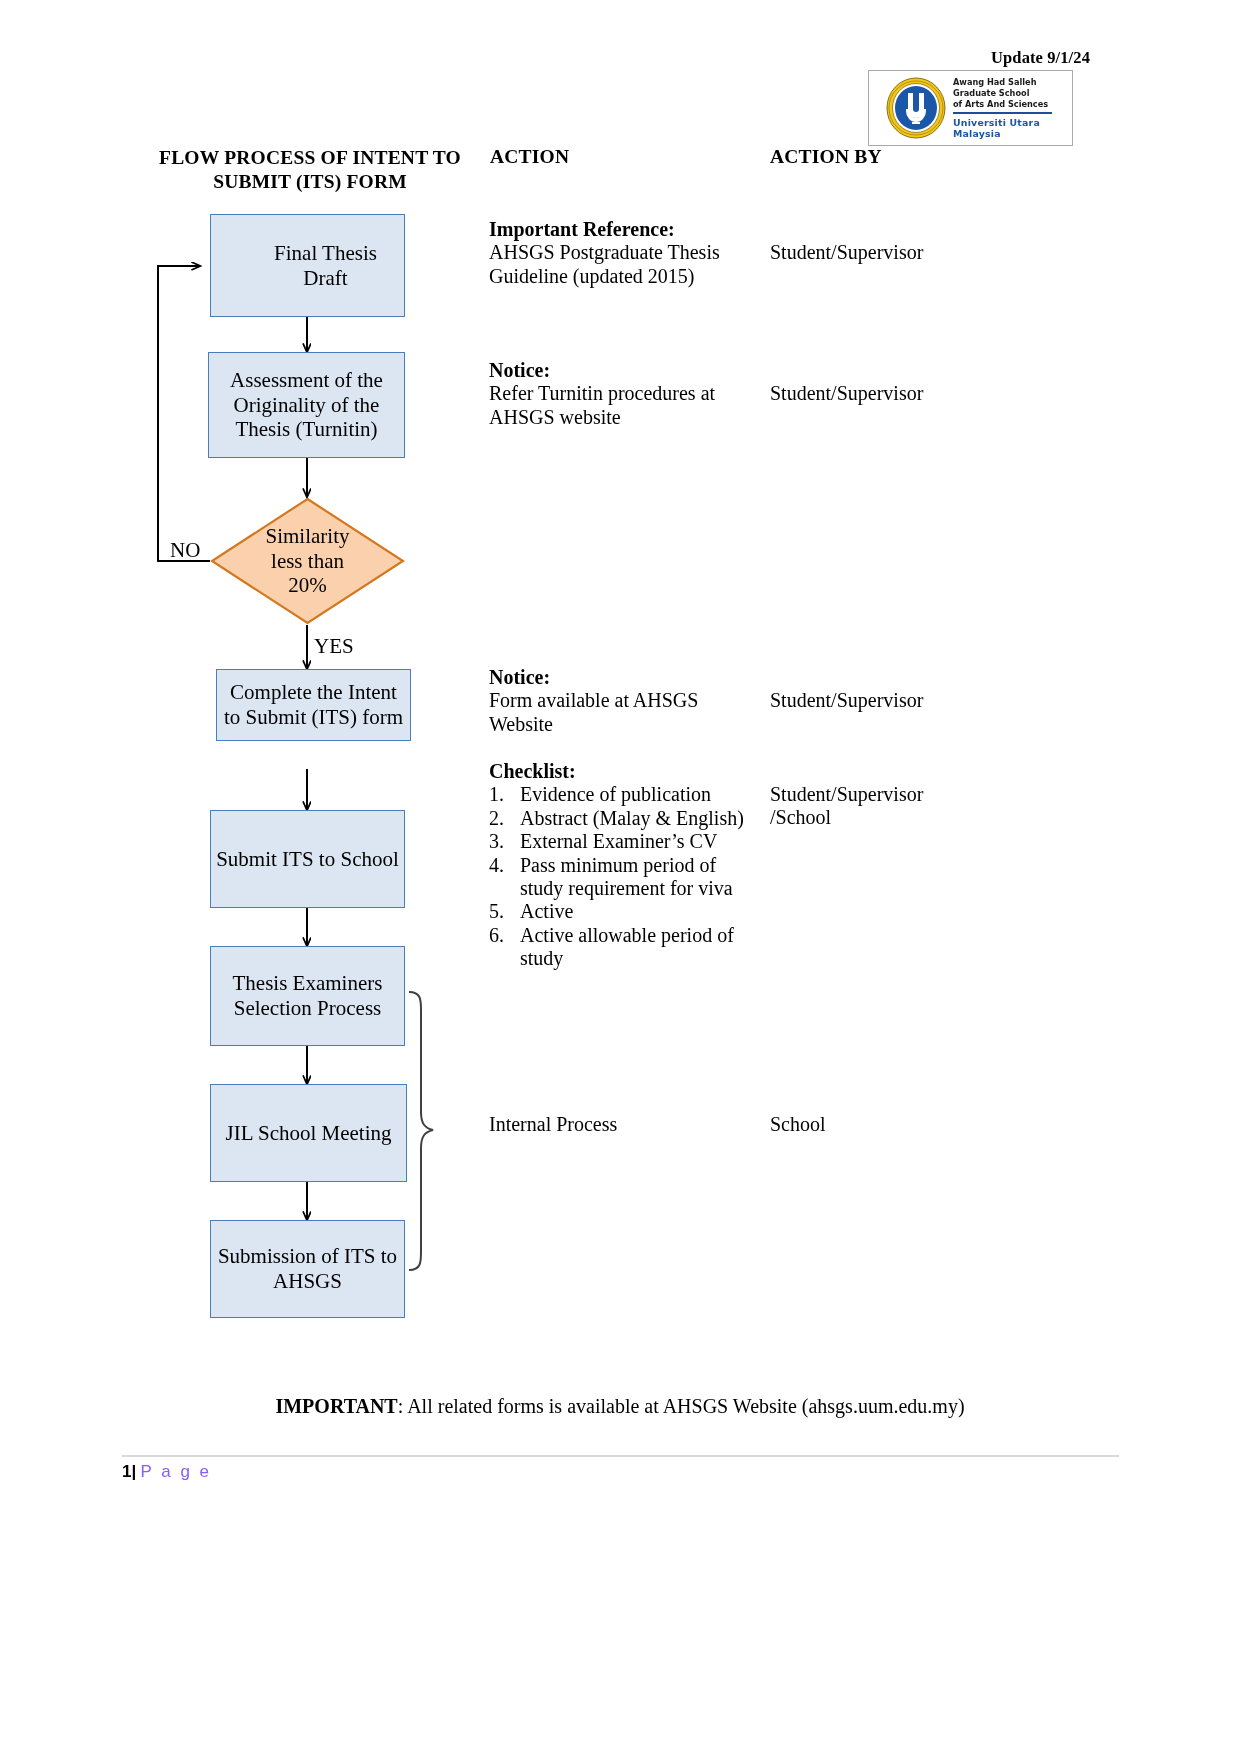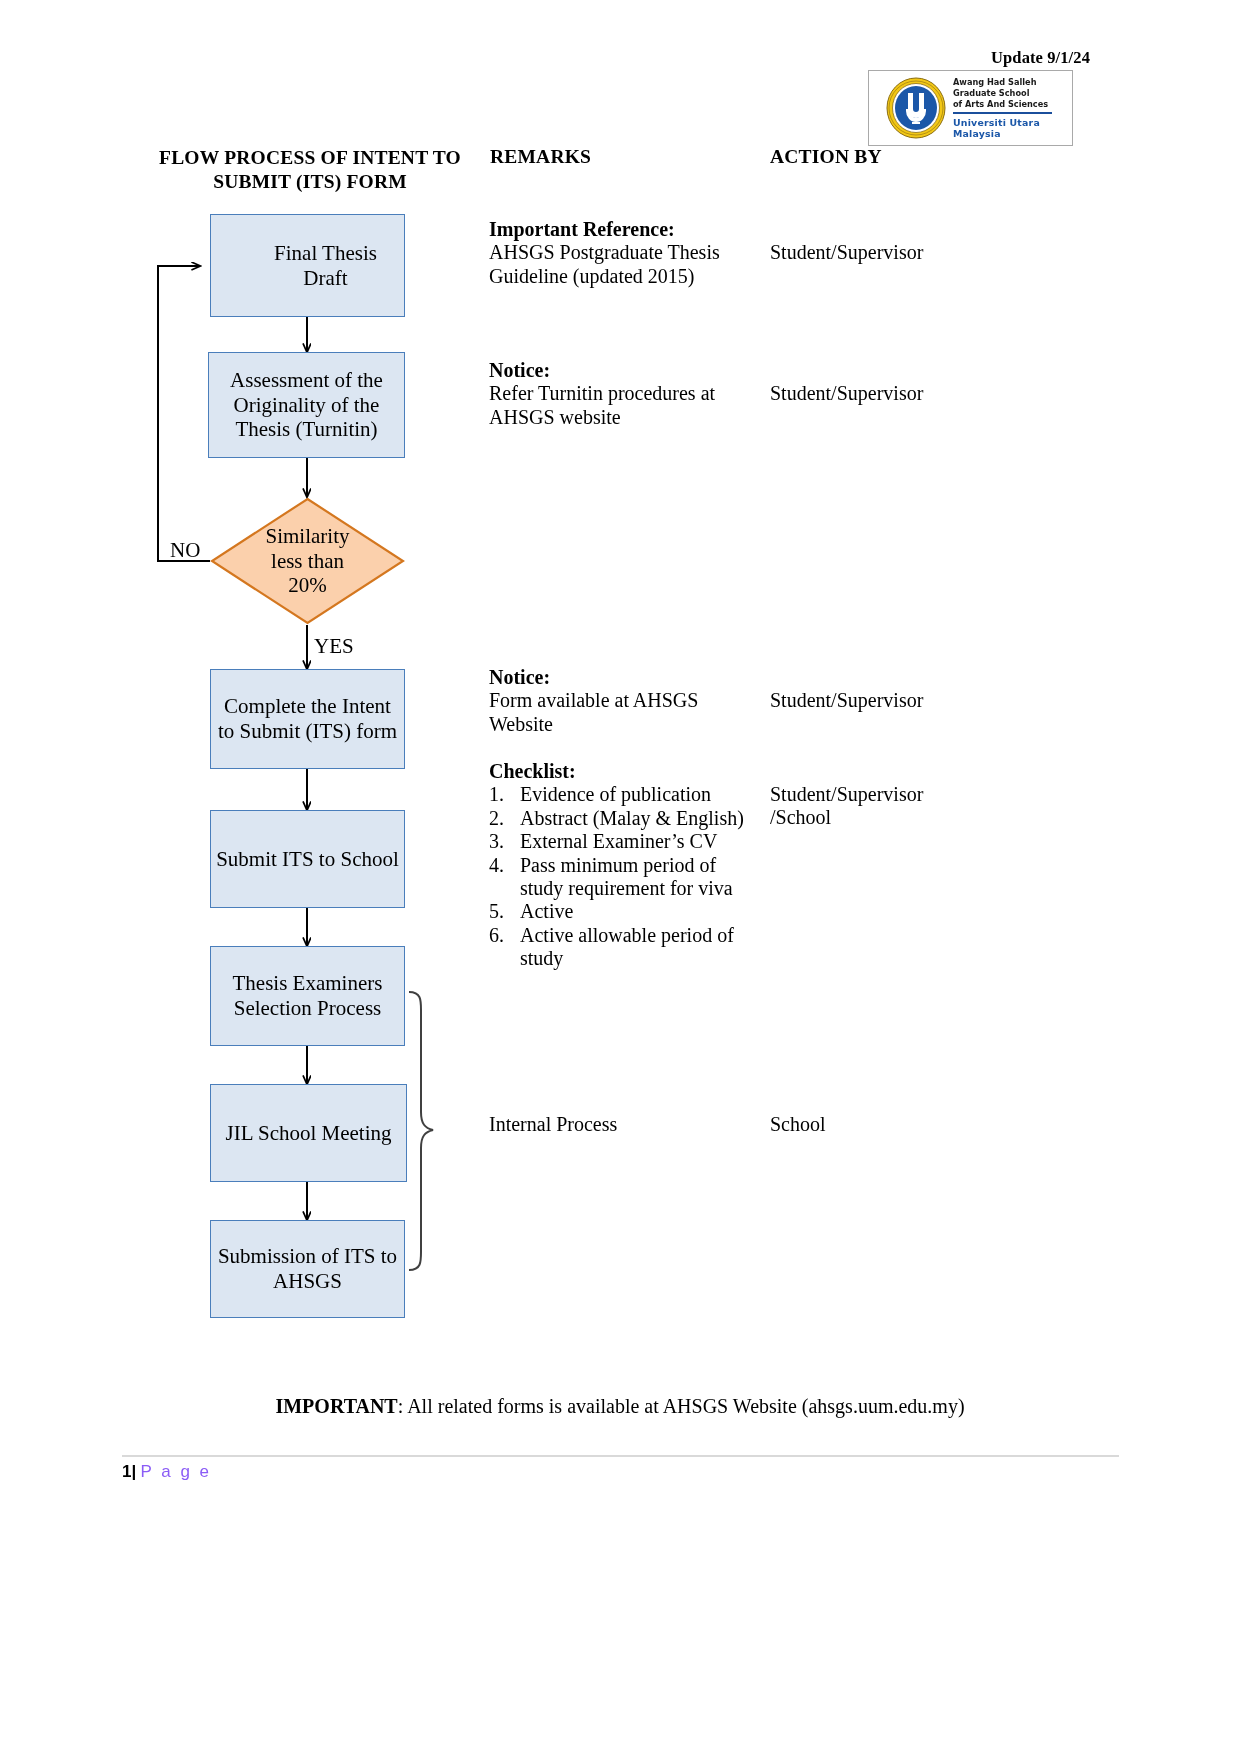--- a/index.html
+++ b/index.html
@@ -109,21 +109,21 @@
       </svg>
     </div>
     <div class="logo-text">
       <div class="logo-line1">Awang Had Salleh<br>Graduate School<br>of Arts And Sciences</div>
       <div class="logo-rule"></div>
       <div class="logo-line2">Universiti Utara Malaysia</div>
     </div>
   </div>
 
   <div class="col-head" id="head-flow">FLOW PROCESS OF INTENT TO<br>SUBMIT (ITS) FORM</div>
-  <div class="col-head" id="head-remarks">REMARKS</div>
+  <div class="col-head" id="head-remarks">ACTION</div>
   <div class="col-head" id="head-action">ACTION BY</div>
 
   <svg class="conn" width="1241" height="1755">
     <defs>
       <marker id="arrow" markerWidth="11" markerHeight="11" refX="8.6" refY="4" orient="auto" markerUnits="userSpaceOnUse">
         <path d="M0,0 L9,4 L0,8" fill="none" stroke="#000" stroke-width="1.7"></path>
       </marker>
     </defs>
 
     <line x1="307" y1="317" x2="307" y2="352" stroke="#000" stroke-width="2" marker-end="url(#arrow)"></line>
@@ -153,21 +153,21 @@
     <span>Assessment of the Originality of the Thesis (Turnitin)</span>
   </div>
 
   <div class="diamond-wrap" style="left:210px; top:497px; width:195px; height:128px;">
     <svg width="195" height="128" viewBox="0 0 195 128">
       <polygon points="97.5,2 193,64 97.5,126 2,64" fill="#fbd0ac" stroke="#d4771f" stroke-width="2.2"></polygon>
     </svg>
     <div class="diamond-label">Similarity<br>less than<br>20%</div>
   </div>
 
-  <div class="node" style="left:210px; top:669px; width:195px; height:100px;">
+  <div class="node" style="left:216px; top:669px; width:195px; height:72px;">
     <span>Complete the Intent to Submit (ITS) form</span>
   </div>
 
   <div class="node" style="left:210px; top:810px; width:195px; height:98px;">
     <span>Submit ITS to School</span>
   </div>
 
   <div class="node" style="left:210px; top:946px; width:195px; height:100px;">
     <span>Thesis Examiners Selection Process</span>
   </div>

